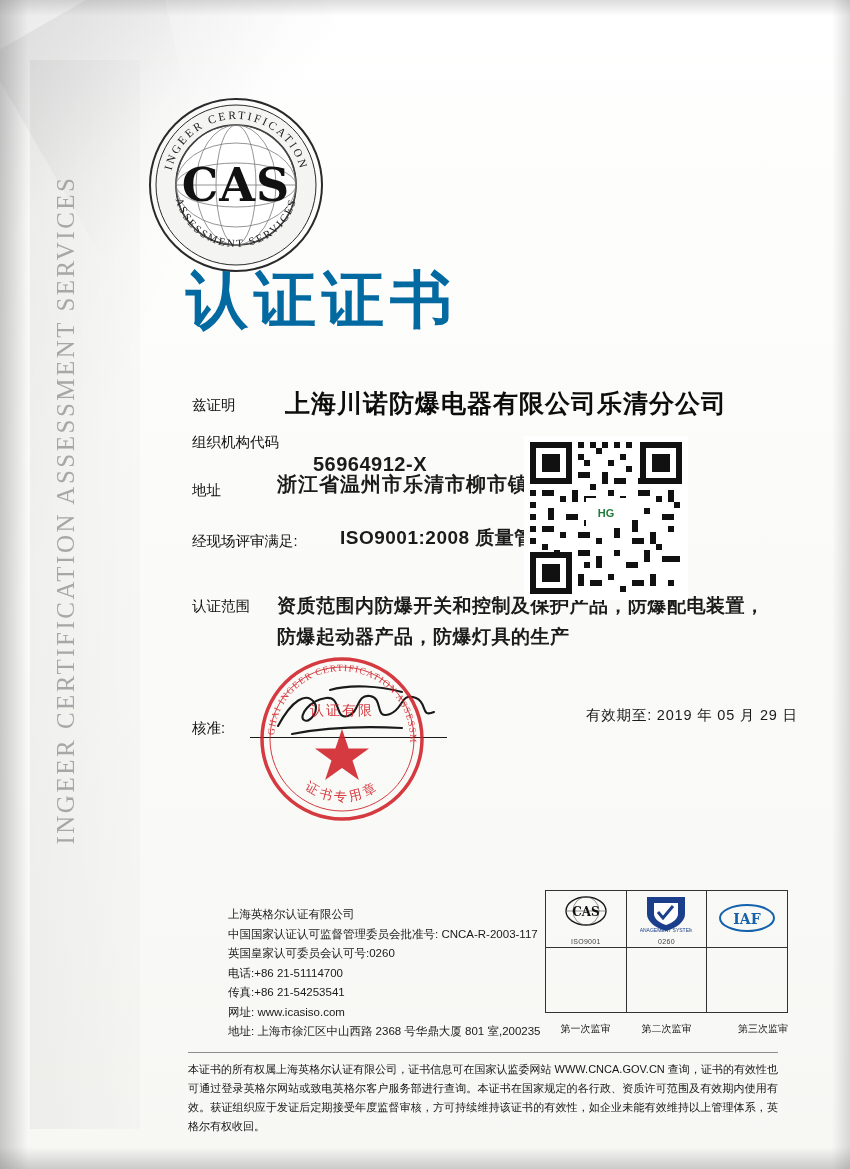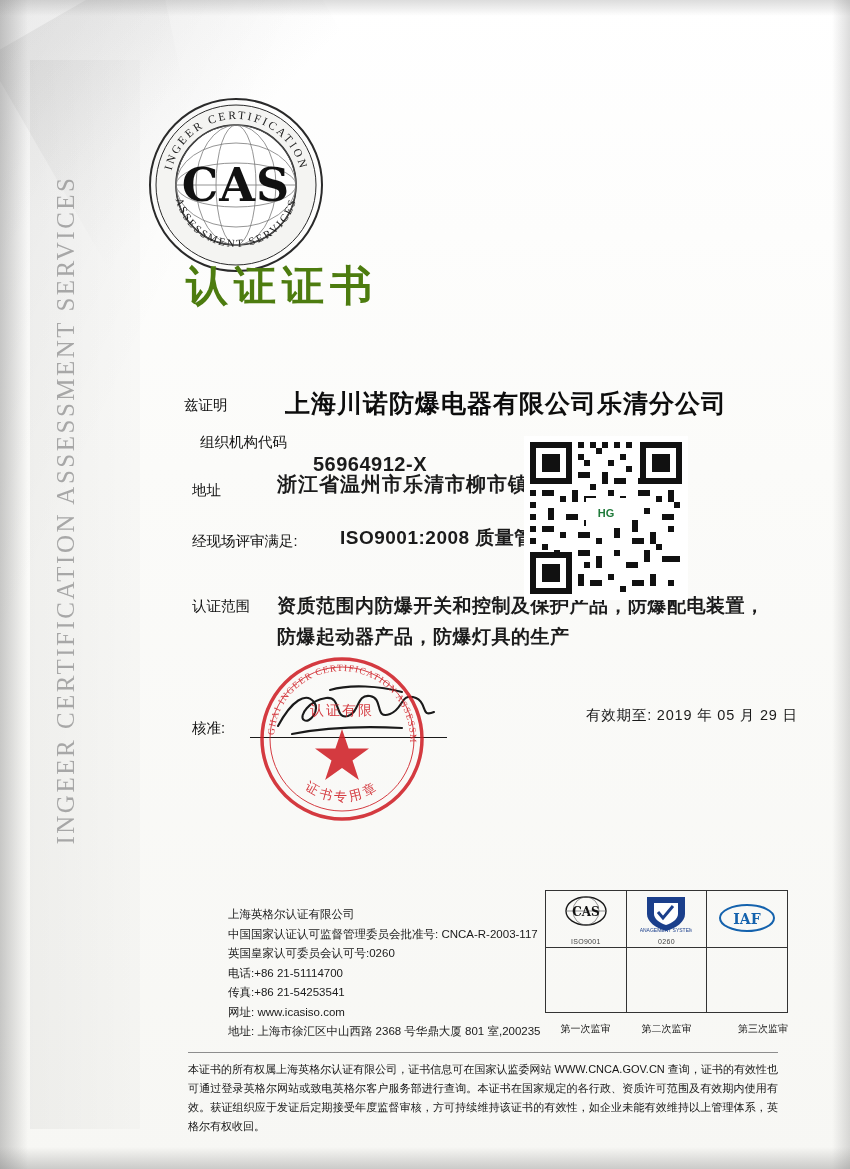--- a/index.html
+++ b/index.html
@@ -107,23 +107,23 @@
     height: 180px;
   }
   .cas-logo svg { display: block; }
 
   .title-cn {
     position: absolute;
     left: 186px;
     top: 258px;
     font-family: "DejaVu Serif", "Liberation Serif", serif;
     font-weight: bold;
-    font-size: 42px;
+    font-size: 62px;
     letter-spacing: 6px;
-    color: #4d7c0f;
+    color: #0369a1;
   }
 
   .cert-no {
     position: absolute;
     left: 192px;
     top: 348px;
     font-size: 14.5px;
     color: #1b1b1b;
     letter-spacing: .6px;
   }
@@ -133,29 +133,29 @@
     letter-spacing: 1px;
   }
 
   .field {
     position: absolute;
     font-size: 14.5px;
     color: #1b1b1b;
   }
   .label { color: #111; }
 
-  .row-company-label { left: 184px; top: 396px; }
+  .row-company-label { left: 192px; top: 396px; }
   .row-company-value {
     left: 285px; top: 387px;
     font-size: 25px; font-weight: bold;
     letter-spacing: 1px;
     color: #0d0d0d;
     font-family: "DejaVu Sans", "Liberation Sans", sans-serif;
   }
-  .row-code-label { left: 192px; top: 433px; margin-left: 8px; }
+  .row-code-label { left: 192px; top: 433px; }
   .row-code-value {
     left: 313px; top: 426px;
     font-size: 20px; font-weight: bold; letter-spacing: .5px; margin-top: 27px;
   }
   .row-addr-label { left: 192px; top: 481px; }
   .row-addr-value {
     left: 277px; top: 471px;
     font-size: 20px; font-weight: bold; letter-spacing: 1px;
   }
   .row-std-label { left: 192px; top: 532px; }

